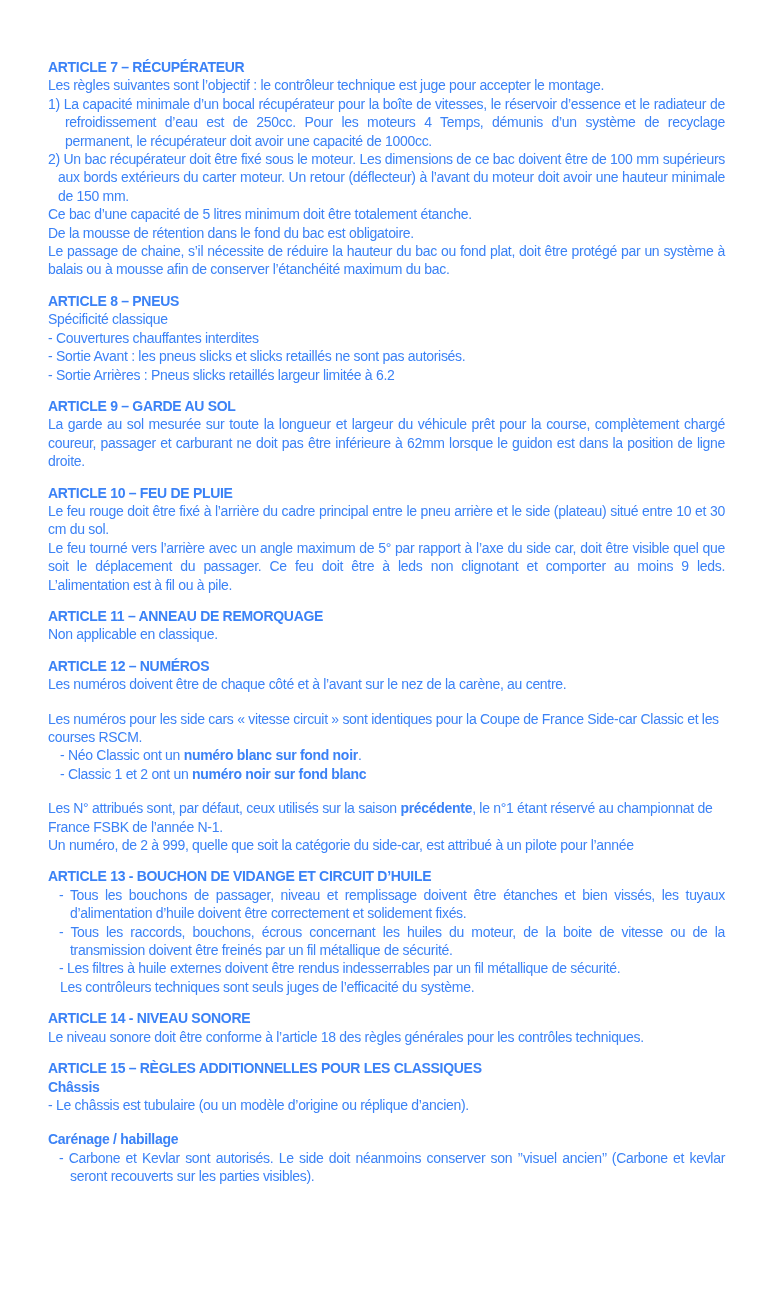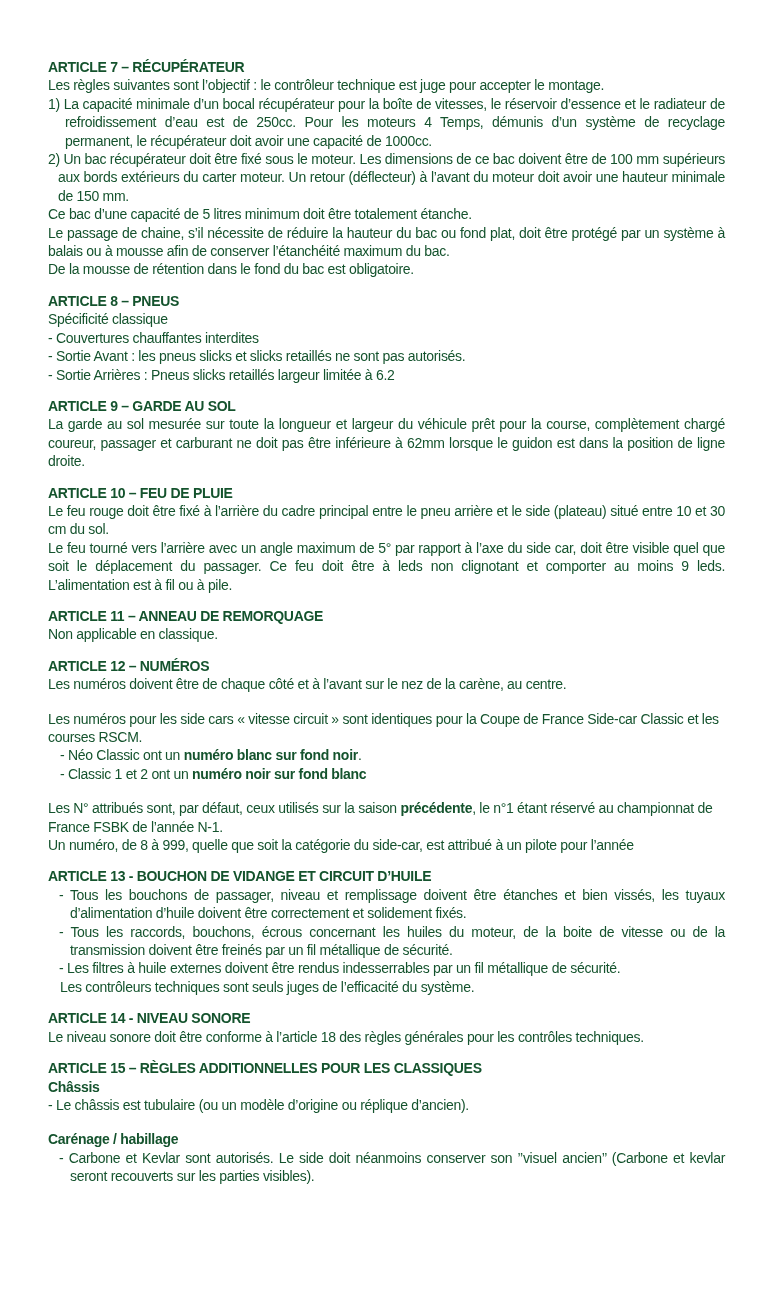--- a/index.html
+++ b/index.html
@@ -5,21 +5,21 @@
   html, body {
     margin: 0;
     padding: 0;
     background: #ffffff;
   }
   .page {
     position: relative;
     width: 773px;
     height: 1218px;
     background: #ffffff;
-    color: #14532d;
+    color: #3b82f6;
     font-family: "Liberation Sans", sans-serif;
     overflow: hidden;
   }
   .content {
     position: absolute;
     left: 48px;
     top: 58px;
     width: 677px;
     font-size: 14px;
     line-height: 18.4px;
@@ -55,22 +55,22 @@
 <body>
 
 <div class="page">
   <div class="content">
       <section>
         <h2>ARTICLE 7 – RÉCUPÉRATEUR</h2>
         <p class="p"><span>Les règles suivantes sont l’objectif : le contrôleur technique est juge pour accepter le montage.</span></p>
         <p class="hang1 jst"><span>1) La capacité minimale d’un bocal récupérateur pour la boîte de vitesses, le réservoir d’essence et le radiateur de refroidissement d’eau est de 250cc. Pour les moteurs 4 Temps, démunis d’un système de recyclage permanent, le récupérateur doit avoir une capacité de 1000cc.</span></p>
         <p class="hang2 jst"><span>2) Un bac récupérateur doit être fixé sous le moteur. Les dimensions de ce bac doivent être de 100 mm supérieurs aux bords extérieurs du carter moteur. Un retour (déflecteur) à l’avant du moteur doit avoir une hauteur minimale de 150 mm.</span></p>
         <p class="p"><span>Ce bac d’une capacité de 5 litres minimum doit être totalement étanche.</span></p>
+        <p class="p"><span>De la mousse de rétention dans le fond du bac est obligatoire.</span></p>
         <p class="p jst"><span>Le passage de chaine, s’il nécessite de réduire la hauteur du bac ou fond plat, doit être protégé par un système à balais ou à mousse afin de conserver l’étanchéité maximum du bac.</span></p>
-        <p class="p"><span>De la mousse de rétention dans le fond du bac est obligatoire.</span></p>
       </section>
       <section>
         <h2>ARTICLE 8 – PNEUS</h2>
         <p class="p"><span>Spécificité classique</span></p>
         <p class="p"><span>- Couvertures chauffantes interdites</span></p>
         <p class="p"><span>- Sortie Avant : les pneus slicks et slicks retaillés ne sont pas autorisés.</span></p>
         <p class="p"><span>- Sortie Arrières : Pneus slicks retaillés largeur limitée à 6.2</span></p>
       </section>
       <section>
         <h2>ARTICLE 9 – GARDE AU SOL</h2>
@@ -87,21 +87,21 @@
       </section>
       <section>
         <h2>ARTICLE 12 – NUMÉROS</h2>
         <p class="p"><span>Les numéros doivent être de chaque côté et à l’avant sur le nez de la carène, au centre.</span></p>
         <div class="spacer"></div>
         <p class="p"><span>Les numéros pour les side cars « vitesse circuit » sont identiques pour la Coupe de France Side-car Classic et les courses RSCM.</span></p>
         <p class="ind12"><span>- Néo Classic ont un </span><span class="b">numéro blanc sur fond noir</span><span>.</span></p>
         <p class="ind12"><span>- Classic 1 et 2 ont un </span><span class="b">numéro noir sur fond blanc</span></p>
         <div class="spacer"></div>
         <p class="p"><span>Les N° attribués sont, par défaut, ceux utilisés sur la saison </span><span class="b">précédente</span><span>, le n°1 étant réservé au championnat de France FSBK de l’année N-1.</span></p>
-        <p class="p"><span>Un numéro, de 8 à 999, quelle que soit la catégorie du side-car, est attribué à un pilote pour l’année</span></p>
+        <p class="p"><span>Un numéro, de 2 à 999, quelle que soit la catégorie du side-car, est attribué à un pilote pour l’année</span></p>
       </section>
       <section>
         <h2>ARTICLE 13 - BOUCHON DE VIDANGE ET CIRCUIT D’HUILE</h2>
         <p class="bullet13 jst"><span>- Tous les bouchons de passager, niveau et remplissage doivent être étanches et bien vissés, les tuyaux d’alimentation d’huile doivent être correctement et solidement fixés.</span></p>
         <p class="bullet13 jst"><span>- Tous les raccords, bouchons, écrous concernant les huiles du moteur, de la boite de vitesse ou de la transmission doivent être freinés par un fil métallique de sécurité.</span></p>
         <p class="bullet13"><span>- Les filtres à huile externes doivent être rendus indesserrables par un fil métallique de sécurité.</span></p>
         <p class="ind12"><span>Les contrôleurs techniques sont seuls juges de l’efficacité du système.</span></p>
       </section>
       <section>
         <h2>ARTICLE 14 - NIVEAU SONORE</h2>

